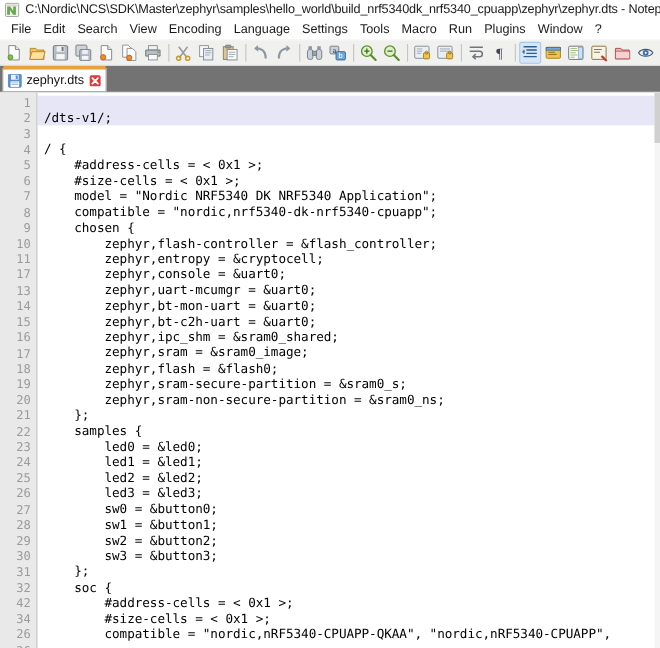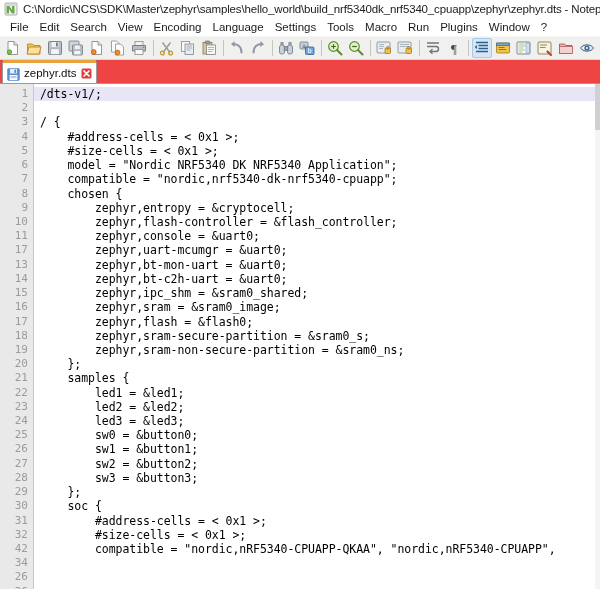--- a/index.html
+++ b/index.html
@@ -87,21 +87,21 @@
     width: 1px;
     height: 16px;
     background: #c4c4c0;
     margin: 0 3px;
     flex: 0 0 auto;
   }
 
   
   #tabbar {
     height: 24px;
-    background: #ef4444;
+    background: #737373;
     display: flex;
     align-items: flex-end;
     padding-left: 2px;
     border-bottom: 1px solid #9a9a9a;
     box-sizing: border-box;
     position: relative;
   }
   .tab {
     height: 21px;
     display: flex;
@@ -167,21 +167,21 @@
     padding-right: 5px;
     font-family: "DejaVu Sans Mono", monospace;
     font-size: 11px;
     color: #9b9b9b;
     box-sizing: border-box;
   }
   #code-area {
     position: absolute;
     left: 34px; top: 0; right: 0; bottom: 0;
     overflow: hidden;
-    padding-top: 3px;
+    padding-top: 16px;
   }
   .cline {
     height: 14.22px;
     line-height: 14.22px;
     white-space: pre;
     font-family: "DejaVu Sans Mono", monospace;
     font-size: 11.5px;
     color: #000000;
     padding-left: 6px;
     box-sizing: border-box;
@@ -561,33 +561,34 @@
   <div id="code-area">
     <div id="code-lines">
         <div class="cline current">/dts-v1/;</div>
         <div class="cline"></div>
         <div class="cline">/ {</div>
         <div class="cline">    #address-cells = &lt; 0x1 &gt;;</div>
         <div class="cline">    #size-cells = &lt; 0x1 &gt;;</div>
         <div class="cline">    model = "Nordic NRF5340 DK NRF5340 Application";</div>
         <div class="cline">    compatible = "nordic,nrf5340-dk-nrf5340-cpuapp";</div>
         <div class="cline">    chosen {</div>
+        <div class="cline">        zephyr,flash-controller = &amp;flash_controller;</div>
         <div class="cline">        zephyr,entropy = &amp;cryptocell;</div>
-        <div class="cline">        zephyr,flash-controller = &amp;flash_controller;</div>
         <div class="cline">        zephyr,console = &amp;uart0;</div>
         <div class="cline">        zephyr,uart-mcumgr = &amp;uart0;</div>
         <div class="cline">        zephyr,bt-mon-uart = &amp;uart0;</div>
         <div class="cline">        zephyr,bt-c2h-uart = &amp;uart0;</div>
         <div class="cline">        zephyr,ipc_shm = &amp;sram0_shared;</div>
         <div class="cline">        zephyr,sram = &amp;sram0_image;</div>
         <div class="cline">        zephyr,flash = &amp;flash0;</div>
         <div class="cline">        zephyr,sram-secure-partition = &amp;sram0_s;</div>
         <div class="cline">        zephyr,sram-non-secure-partition = &amp;sram0_ns;</div>
         <div class="cline">    };</div>
         <div class="cline">    samples {</div>
+        <div class="cline">        led0 = &amp;led0;</div>
         <div class="cline">        led1 = &amp;led1;</div>
         <div class="cline">        led2 = &amp;led2;</div>
         <div class="cline">        led3 = &amp;led3;</div>
         <div class="cline">        sw0 = &amp;button0;</div>
         <div class="cline">        sw1 = &amp;button1;</div>
         <div class="cline">        sw2 = &amp;button2;</div>
         <div class="cline">        sw3 = &amp;button3;</div>
         <div class="cline">    };</div>
         <div class="cline">    soc {</div>
         <div class="cline">        #address-cells = &lt; 0x1 &gt;;</div>

